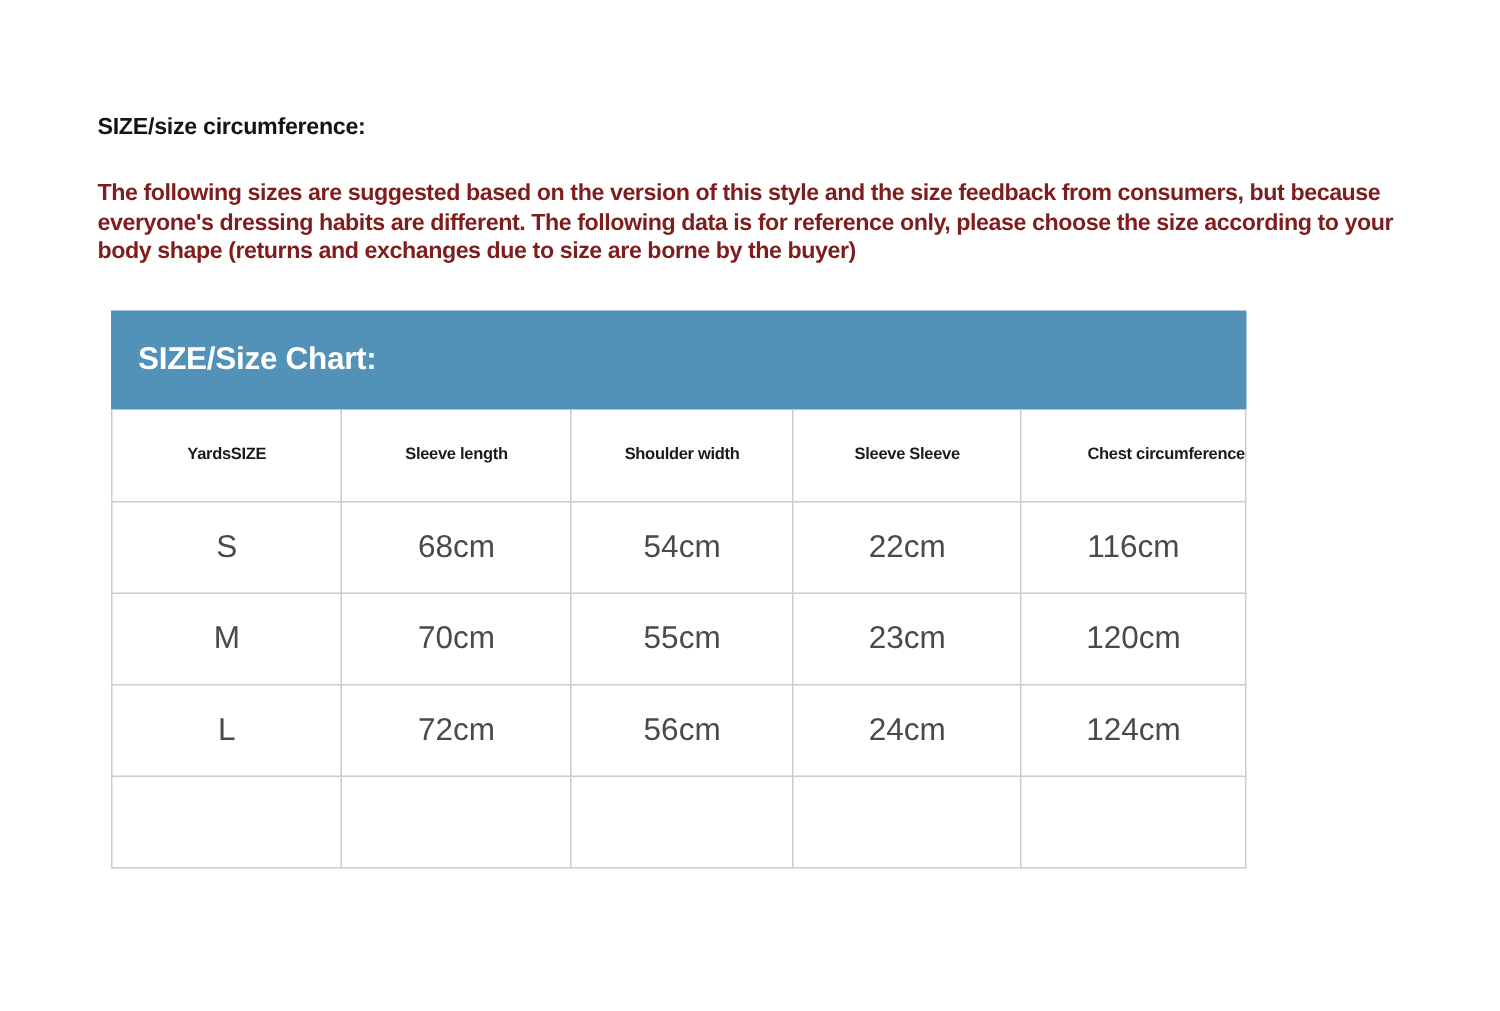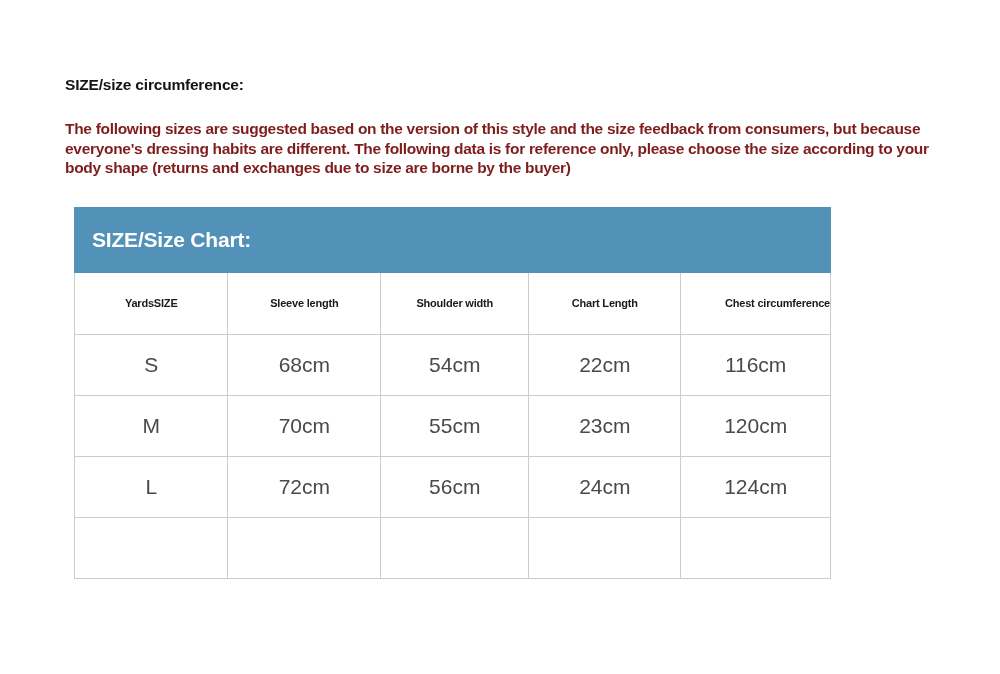--- a/index.html
+++ b/index.html
@@ -114,21 +114,21 @@
           <col class="c2">
           <col class="c3">
           <col class="c4">
           <col class="c5">
       </colgroup>
       <thead>
         <tr>
           <th>YardsSIZE</th>
           <th>Sleeve length</th>
           <th>Shoulder width</th>
-          <th>Chart Length</th>
+          <th>Sleeve Sleeve</th>
           <th class="left-align">Chest circumference</th>
         </tr>
       </thead>
       <tbody>
         <tr>
           <td>S</td>
           <td>68cm</td>
           <td>54cm</td>
           <td>22cm</td>
           <td>116cm</td>

